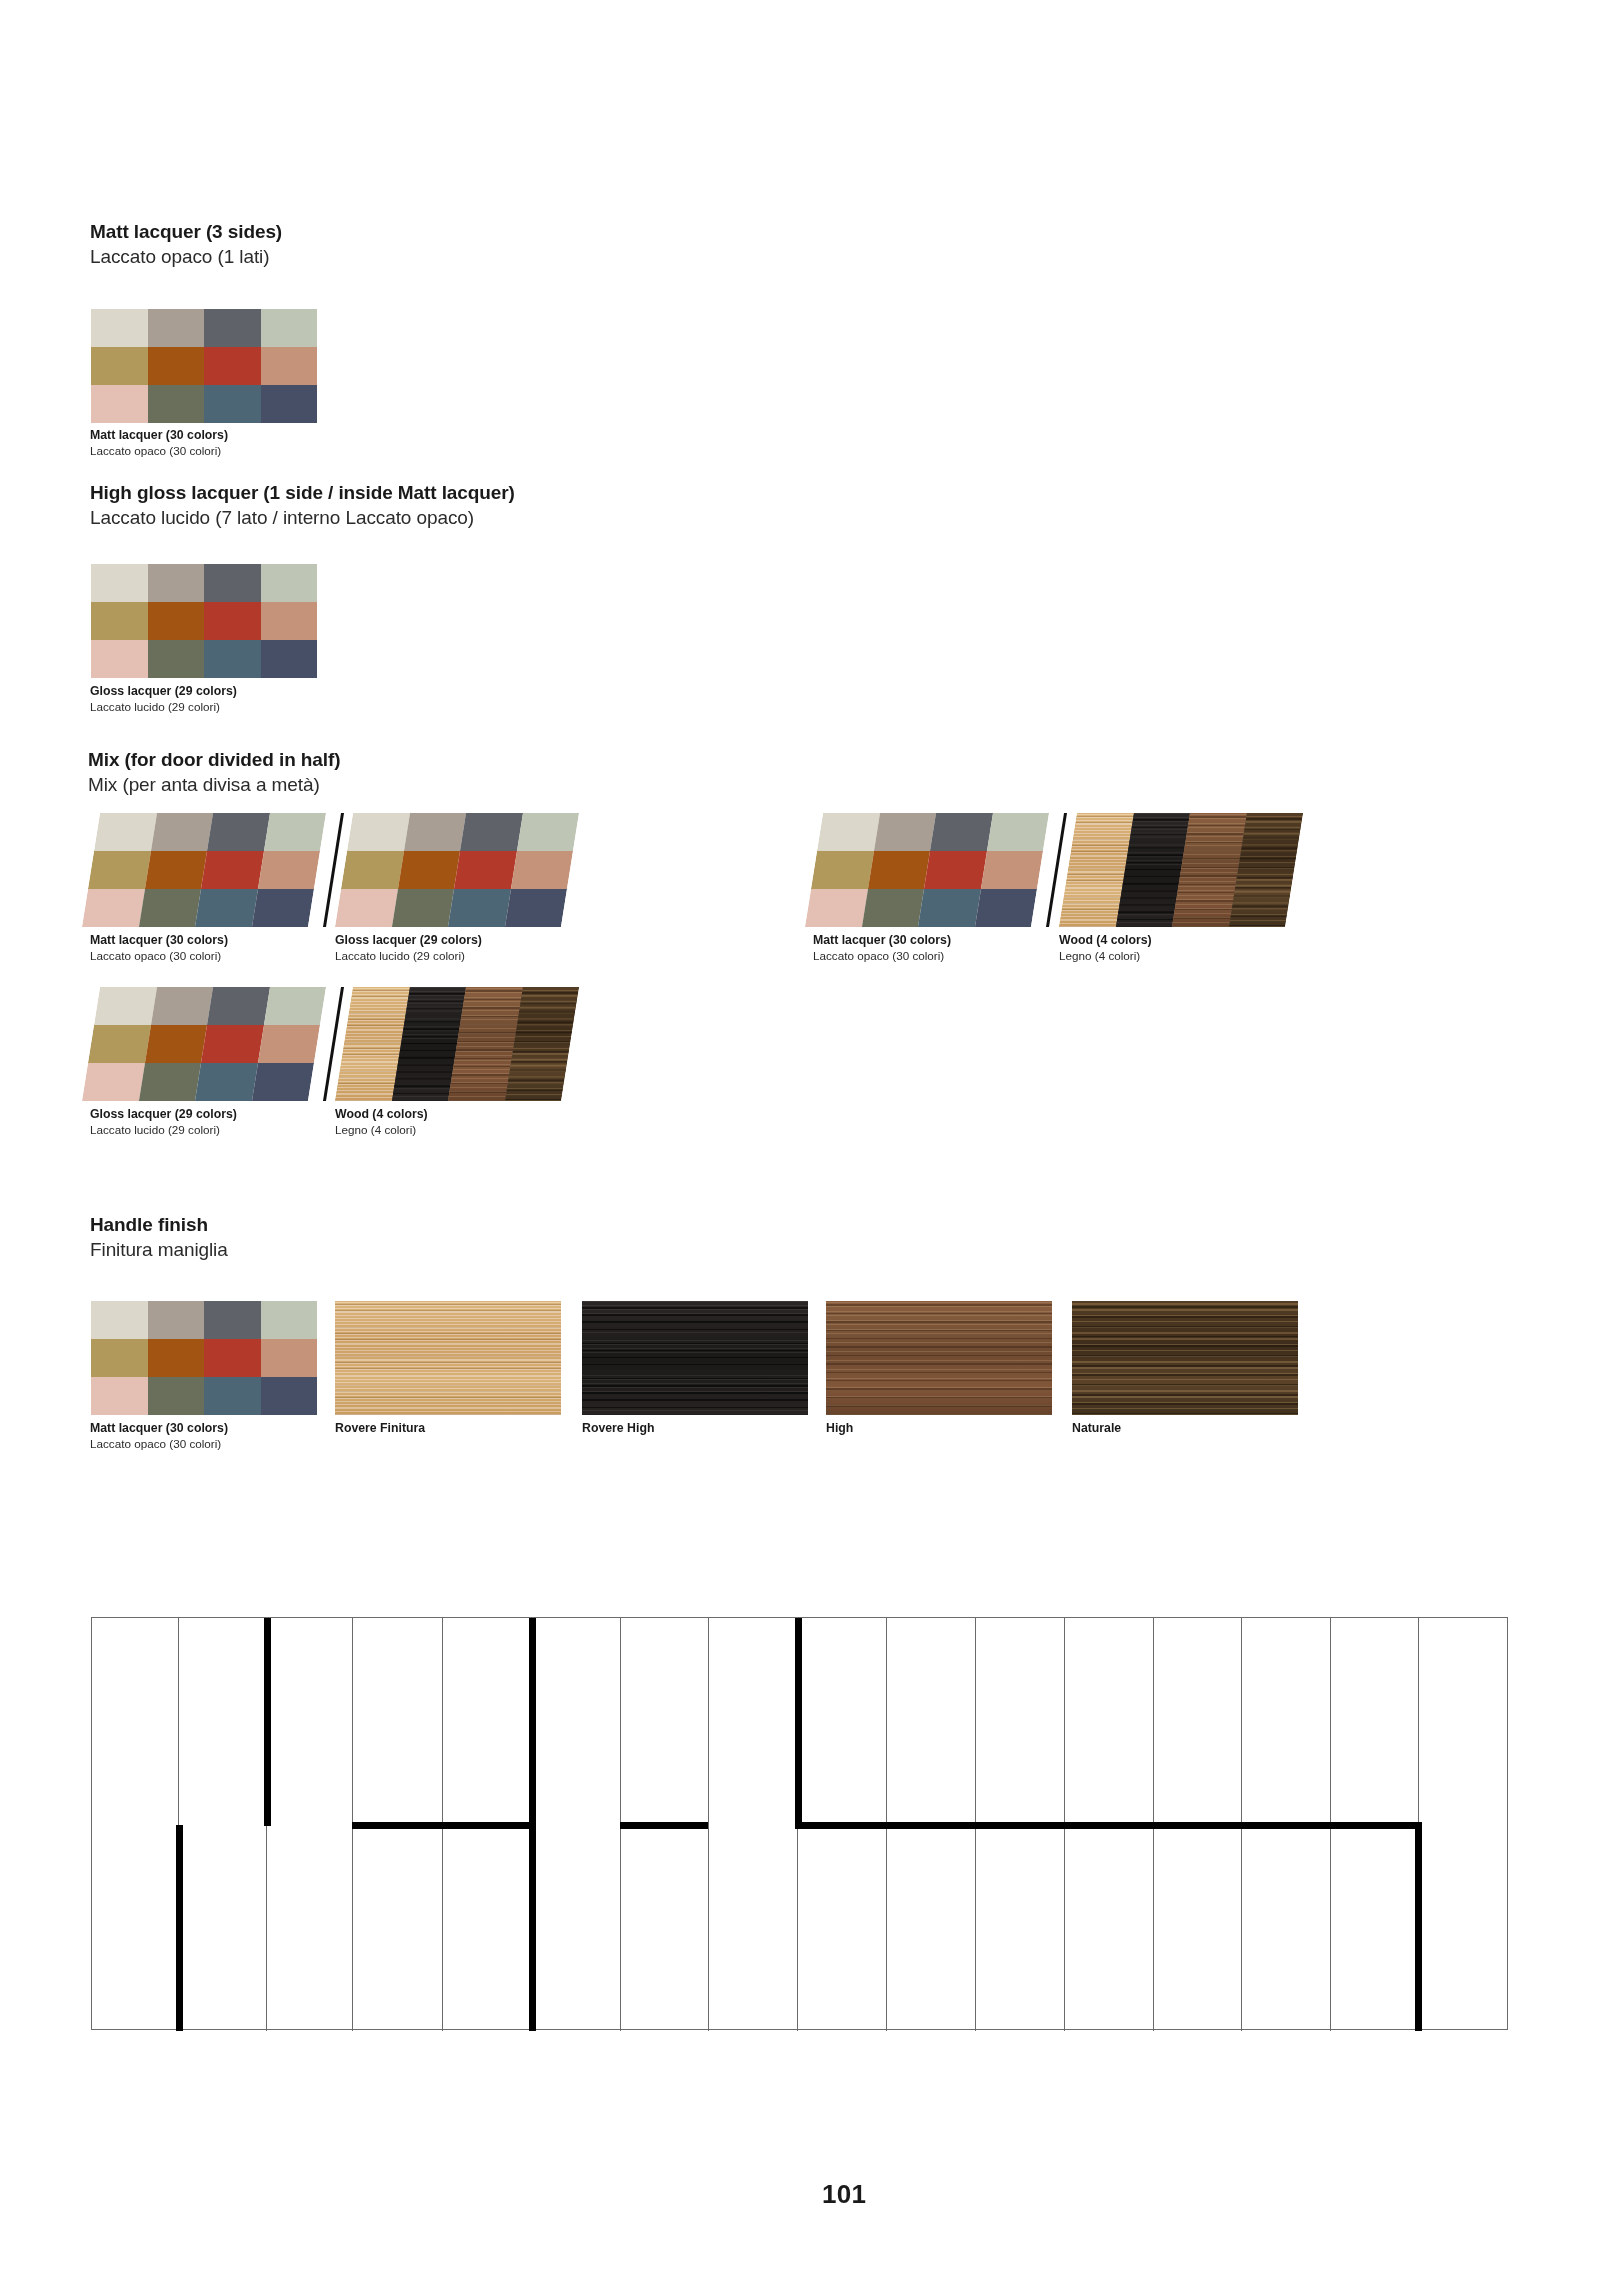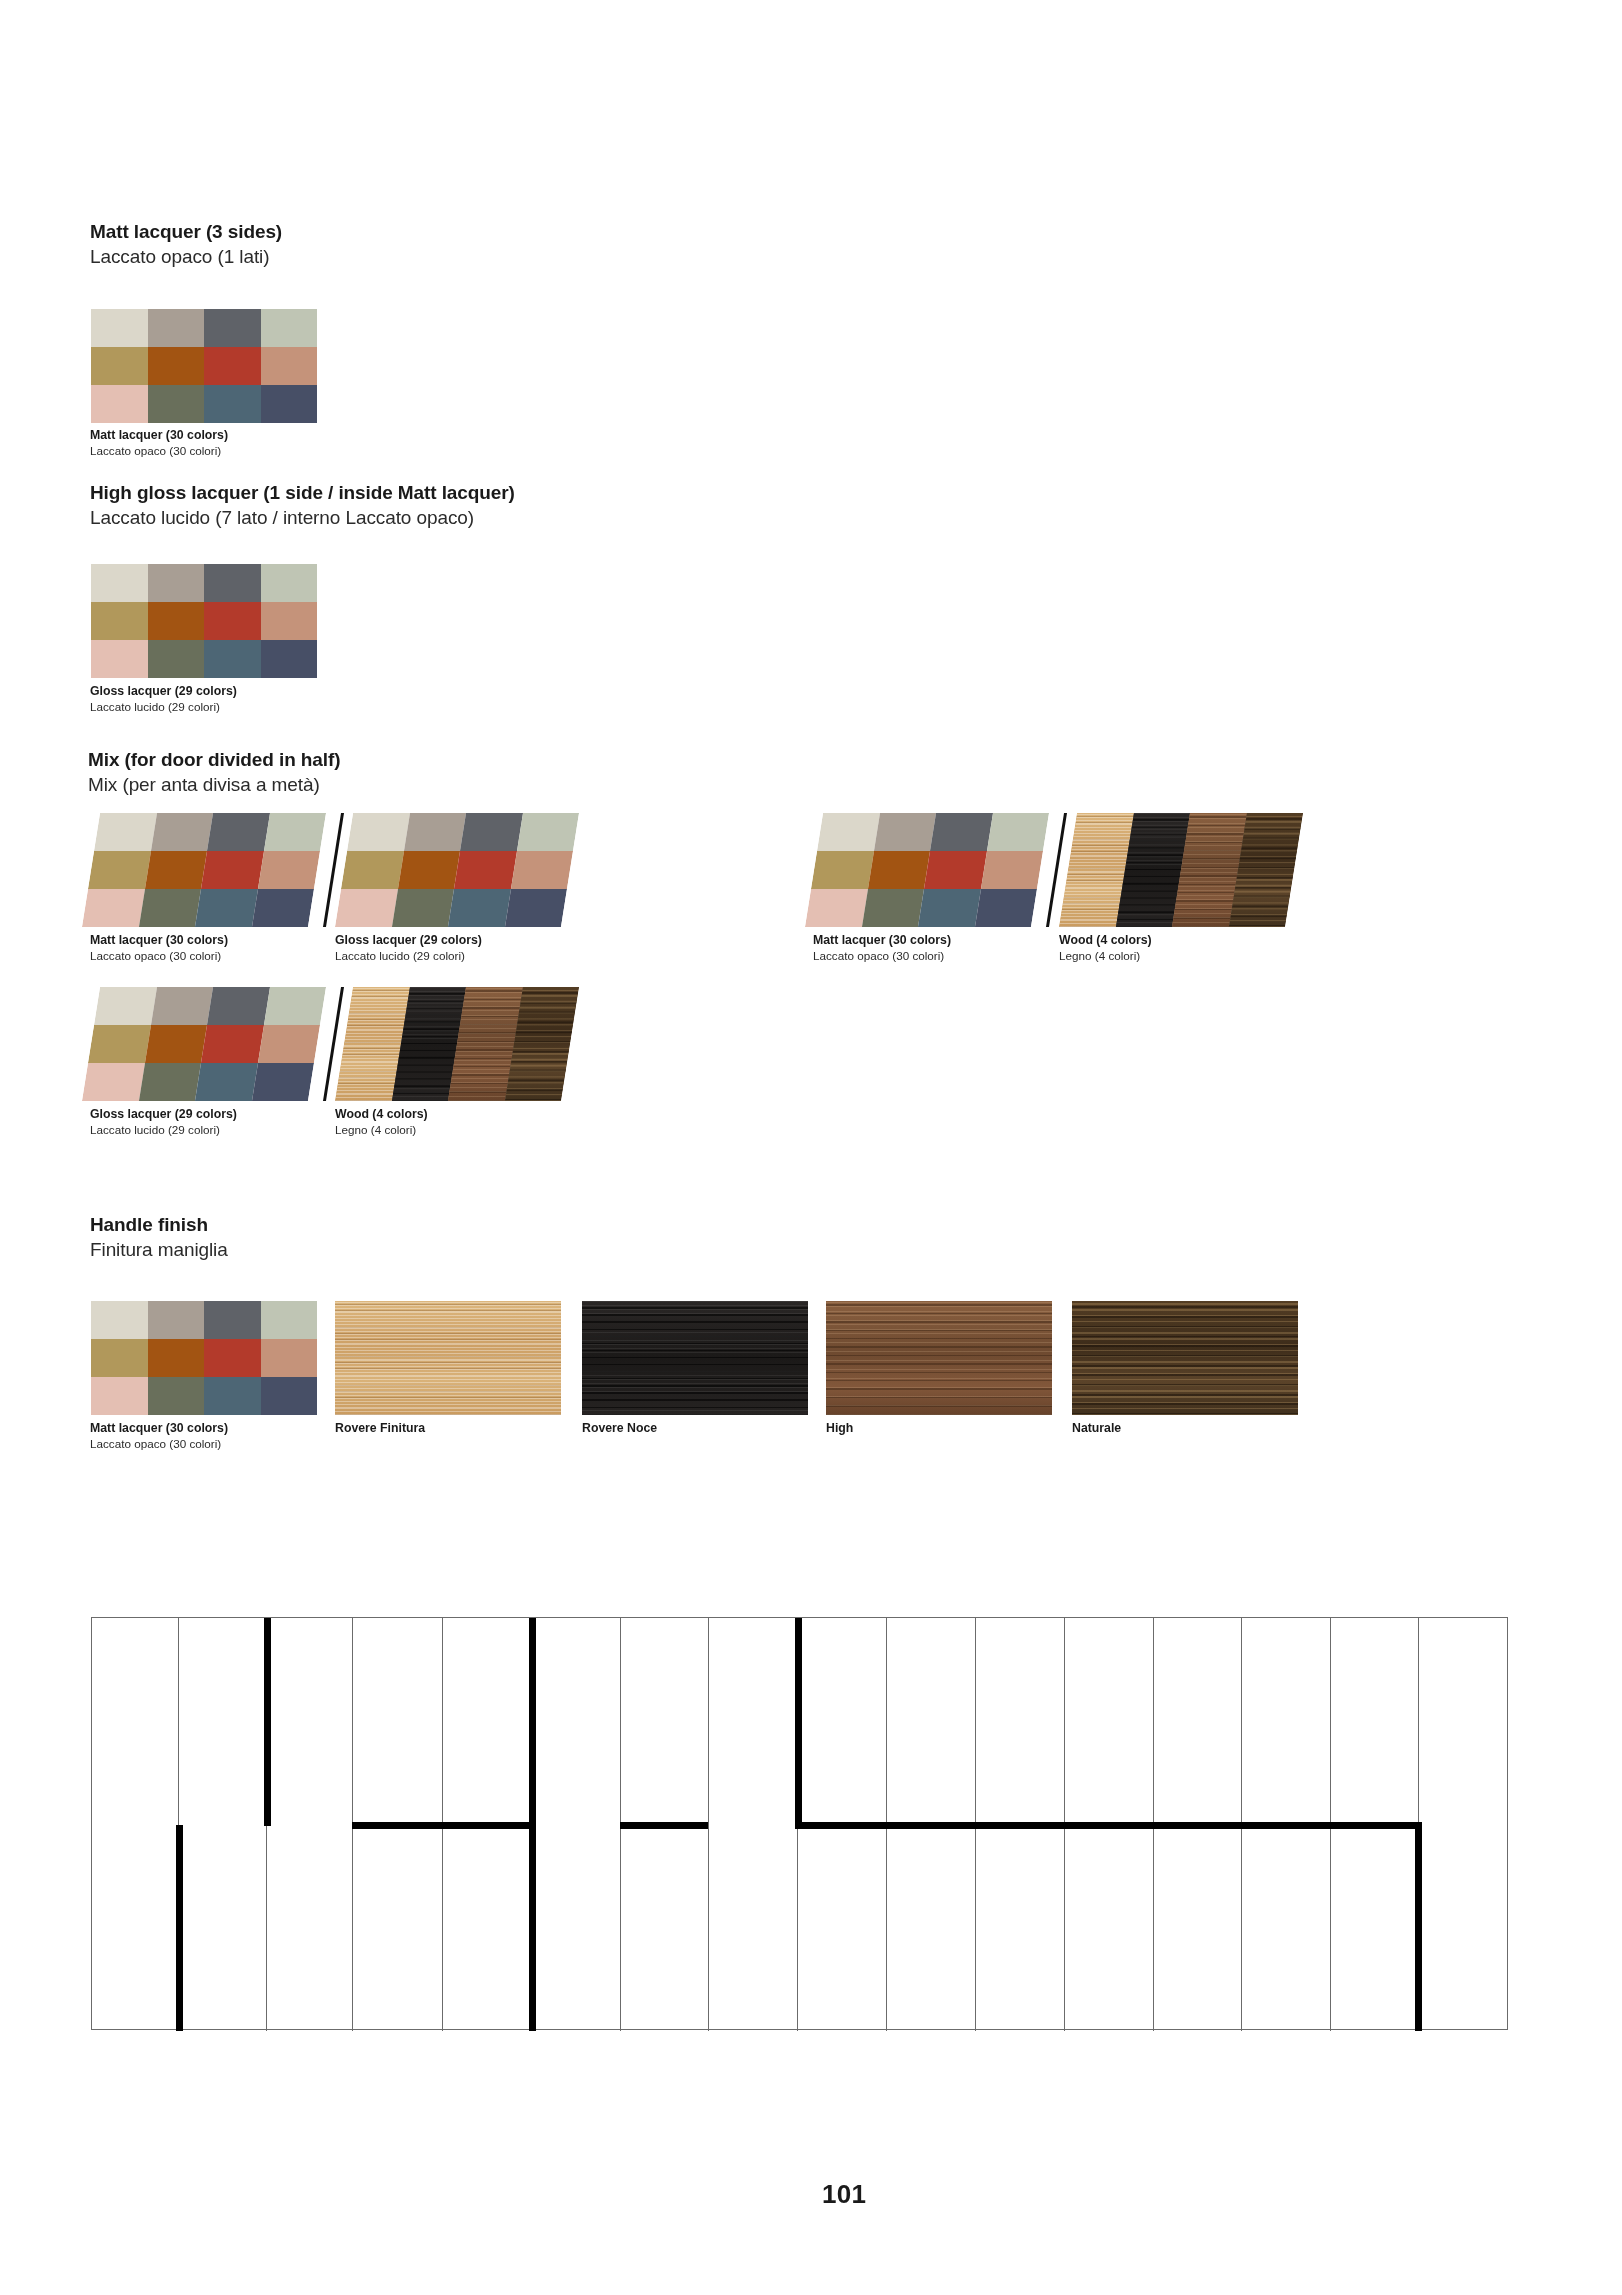--- a/index.html
+++ b/index.html
@@ -343,21 +343,21 @@
   <div class="it">Laccato opaco (30 colori)</div>
 </div>
 
 <div class="wood tex-oak" style="left:335px; top:1301px; width:226px; height:114px;"></div>
 <div class="cap" style="left:335px; top:1421px;">
   <div class="en">Rovere Finitura</div>
 </div>
 
 <div class="wood tex-black" style="left:582px; top:1301px; width:226px; height:114px;"></div>
 <div class="cap" style="left:582px; top:1421px;">
-  <div class="en">Rovere Noce</div>
+  <div class="en">Rovere High</div>
 </div>
 
 <div class="wood tex-walnut" style="left:826px; top:1301px; width:226px; height:114px;"></div>
 <div class="cap" style="left:826px; top:1421px;">
   <div class="en">High</div>
 </div>
 
 <div class="wood tex-euca" style="left:1072px; top:1301px; width:226px; height:114px;"></div>
 <div class="cap" style="left:1072px; top:1421px;">
   <div class="en">Naturale</div>

